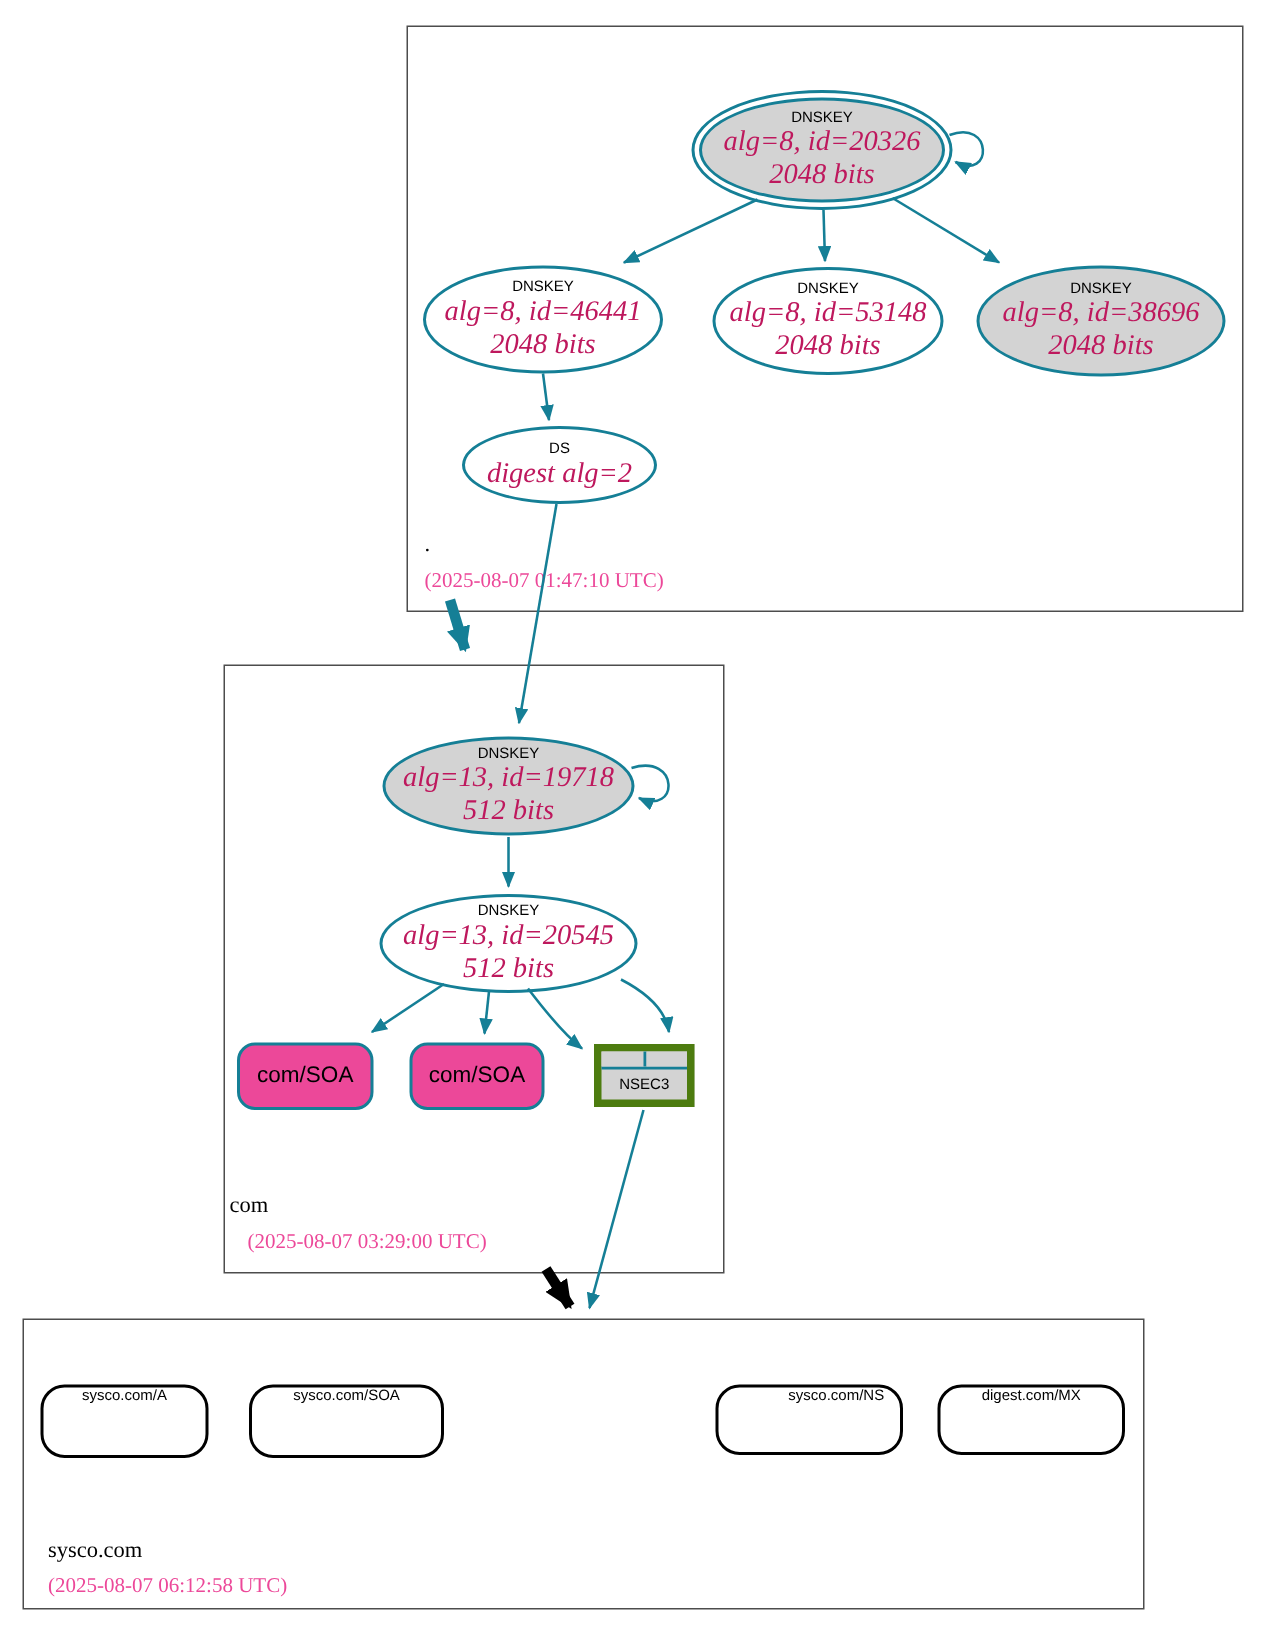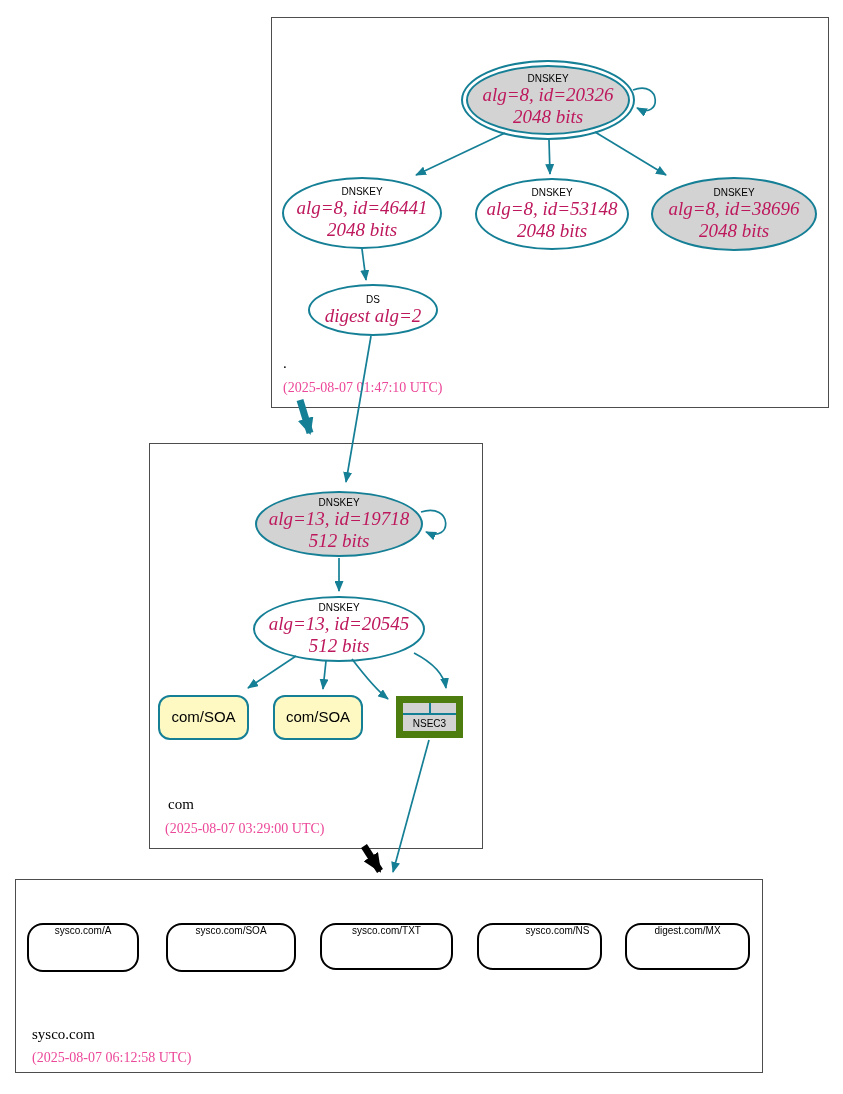--- a/index.html
+++ b/index.html
@@ -74,38 +74,38 @@
     font-size: 19px;
     line-height: 1.15;
     color: #be185d;
     white-space: nowrap;
     font-style: italic;
   }
   .rr-node {
     position: absolute;
     border: 2px solid #157f96;
     border-radius: 12px;
-    background: #fef9c3;
+    background: #ec4899;
     display: flex;
     align-items: center;
     justify-content: center;
   }
   .rr-node .node-title { font-size: 15px; }
   .rrset-black {
     position: absolute;
     border: 2px solid #000000;
     border-radius: 16px;
     background: #ffffff;
     display: flex;
     align-items: flex-start;
     justify-content: center;
   }
   .nsec3-node {
     position: absolute;
-    border: 7px solid #4d7c0f;
+    border: 5px solid #4d7c0f;
     background: #d3d3d3;
     display: flex;
     flex-direction: column;
   }
   .nsec3-top {
     display: flex;
     height: 12px;
     border-bottom: 2px solid #157f96;
   }
   .nsec3-cell-l {
@@ -131,21 +131,21 @@
 
 <div id="canvas">
 
   <div class="zone-box" style="left:271px; top:17px; width:558px; height:391px;"></div>
   <div class="zone-box" style="left:149px; top:443px; width:334px; height:406px;"></div>
   <div class="zone-box" style="left:15px; top:879px; width:748px; height:194px;"></div>
 
   <div class="zone-label" style="left:283px; top:355px;">.</div>
   <div class="zone-ts" style="left:283px; top:380px;">(2025-08-07 01:47:10 UTC)</div>
 
-  <div class="zone-label" style="left:168px; top:796px;">com</div>
+  <div class="zone-label" style="left:153px; top:796px;">com</div>
   <div class="zone-ts" style="left:165px; top:821px;">(2025-08-07 03:29:00 UTC)</div>
 
   <div class="zone-label" style="left:32px; top:1026px;">sysco.com</div>
   <div class="zone-ts" style="left:32px; top:1050px;">(2025-08-07 06:12:58 UTC)</div>
 
   <div class="double-ellipse" style="left:461px; top:60px; width:174px; height:80px;">
     <div class="inner">
       <div class="node-title">DNSKEY</div>
       <div class="node-attr">alg=8, id=20326</div>
       <div class="node-attr">2048 bits</div>
@@ -203,23 +203,20 @@
     <div class="nsec3-label">
       <div class="node-title">NSEC3</div>
     </div>
   </div>
 
   <div class="rrset-black" style="left:27px; top:923px; width:112px; height:49px;">
     <div class="node-title">sysco.com/A</div>
   </div>
   <div class="rrset-black" style="left:166px; top:923px; width:130px; height:49px;">
     <div class="node-title">sysco.com/SOA</div>
-  </div>
-  <div class="rrset-black" style="left:320px; top:923px; width:133px; height:47px;">
-    <div class="node-title">sysco.com/TXT</div>
   </div>
   <div class="rrset-black" style="left:477px; top:923px; width:125px; height:47px;padding-left:36px;">
     <div class="node-title">sysco.com/NS</div>
   </div>
   <div class="rrset-black" style="left:625px; top:923px; width:125px; height:47px;">
     <div class="node-title">digest.com/MX</div>
   </div>
 
   <svg id="edge-layer" width="843" height="1094" viewBox="0 0 843 1094">
     <defs>

